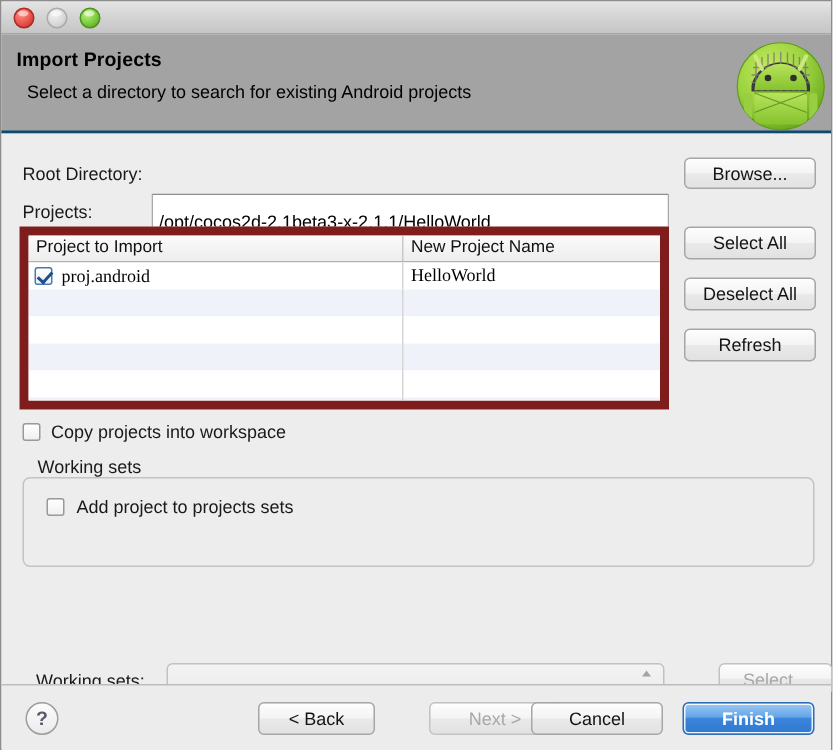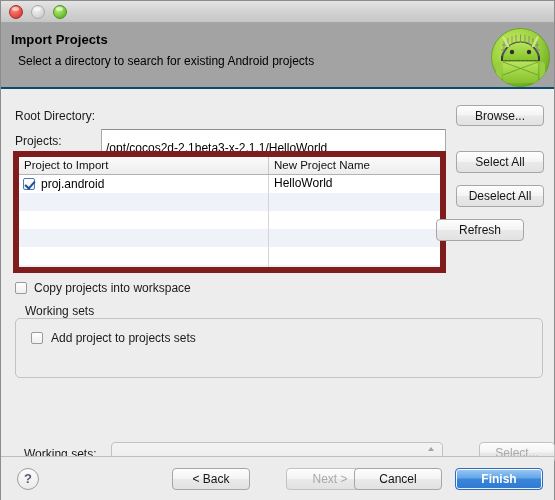--- a/index.html
+++ b/index.html
@@ -173,21 +173,21 @@
     color: #111;
   }
   .th-1 { width: 250px; border-right: 1px solid #c8c8c8; }
   .th-2 { flex: 1; }
   .tbody { position: relative; }
   .trow {
     display: flex;
     height: 18px;
     box-sizing: border-box;
   }
-  .trow.odd { background: #ffffff; }
+  .trow.odd { background: #ffffff; font-family: Liberation Serif, serif; }
   .trow.even { background: #eff3f9; }
   .td {
     box-sizing: border-box;
     font-size: 12px;
     line-height: 17px;
     overflow: hidden;
     white-space: nowrap;
   }
   .td-1 { width: 250px; border-right: 1px solid #d5d5d5; padding-left: 4px; display: flex; align-items: center; }
   .td-2 { flex: 1; padding-left: 5px; }
@@ -233,21 +233,21 @@
     cursor: default;
     padding: 0;
     box-shadow: 0 1px 0 rgba(255,255,255,0.75) inset;
   }
   .btn.disabled { color: #a8a8a8; border-color: #c2c2c2; margin-left: 28px; }
   .btn-abs { position: absolute; }
 
   .btn-browse { left: 455px; top: 16px; width: 88px; height: 21px; }
   .btn-selall { left: 455px; top: 62px; width: 88px; height: 22px; }
   .btn-deselall { left: 455px; top: 96px; width: 88px; height: 22px; }
-  .btn-refresh { left: 435px; top: 130px; width: 88px; height: 22px; }
+  .btn-refresh { left: 455px; top: 130px; width: 88px; height: 22px; }
 
   
   .copy-row {
     position: absolute;
     left: 14px;
     top: 192px;
     display: flex;
     align-items: center;
   }
   .copy-row .lbl { margin-left: 7px; }

